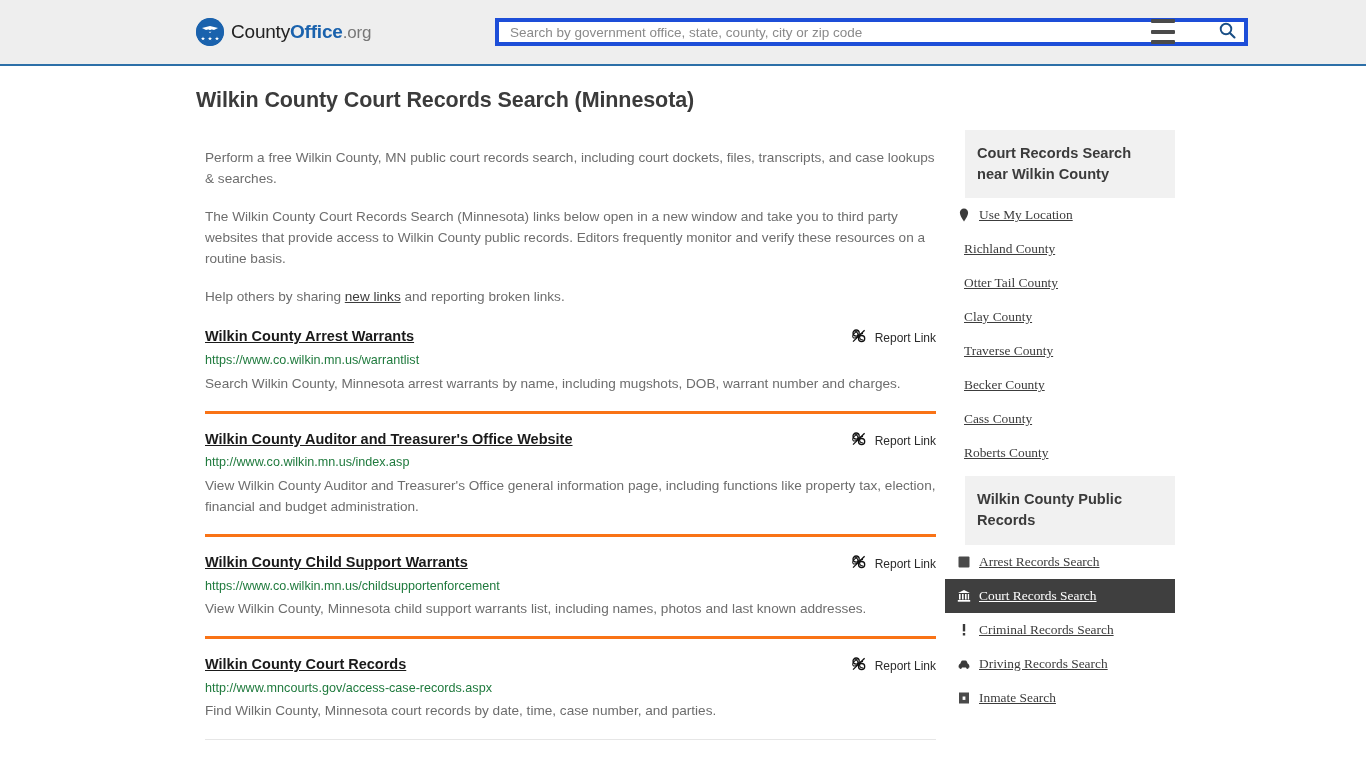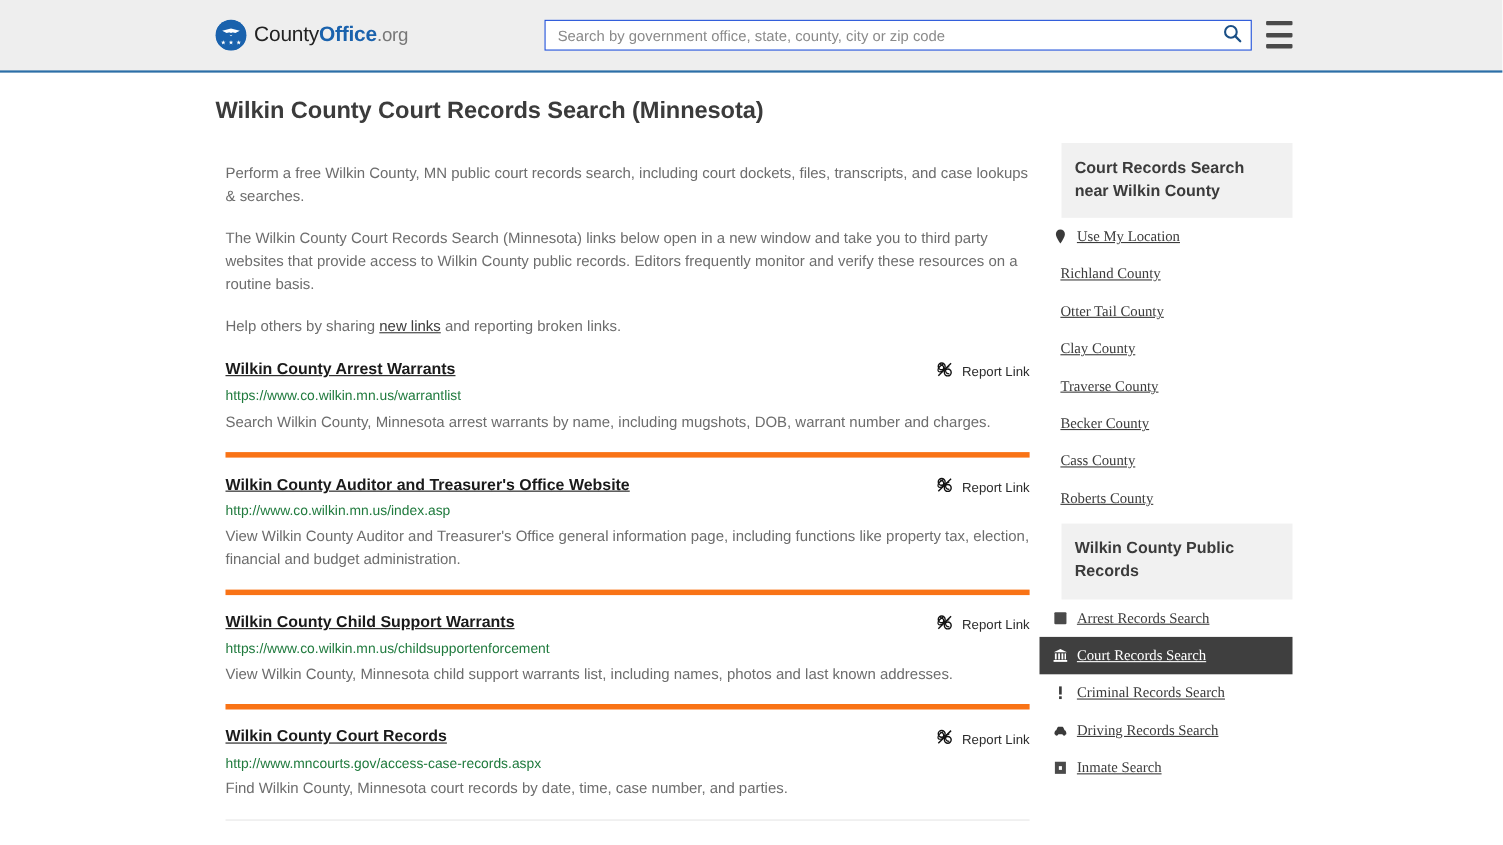--- a/index.html
+++ b/index.html
@@ -47,24 +47,24 @@
     white-space: nowrap;
   }
   .brand-text .b1 { color: #222222; }
   .brand-text .b2 { color: #1a62ad; font-weight: bold; }
   .brand-text .b3 { color: #777777; font-size: 17px; }
 
   .search-wrap {
     position: absolute;
     left: 495px;
     top: 18px;
-    width: 643px;
+    width: 753px;
     height: 28px;
     background: #ffffff;
-    border: 1px solid #1d4ed8;
+    border: 4px solid #1d4ed8;
     display: flex;
     align-items: center;
   }
   .search-input {
     flex: 1 1 auto;
     border: none;
     outline: none;
     background: transparent;
     font-family: "Liberation Sans", sans-serif;
     font-size: 13.5px;
@@ -153,21 +153,21 @@
   .intro a {
     color: #3c3c3c;
     text-decoration: underline;
     font-weight: normal;
   }
 
   
   .results { margin-top: 20px; padding-left: 9px; }
   .result {
     padding: 0 0 17px 0;
-    border-bottom: 5px solid #f97316;
+    border-bottom: 3px solid #f97316;
     margin-bottom: 16px;
     position: relative;
   }
   .result:last-child { border-bottom: 1px solid #e6e6e6; }
   .result-head {
     display: flex;
     align-items: flex-start;
     justify-content: space-between;
   }
   .result-title {

